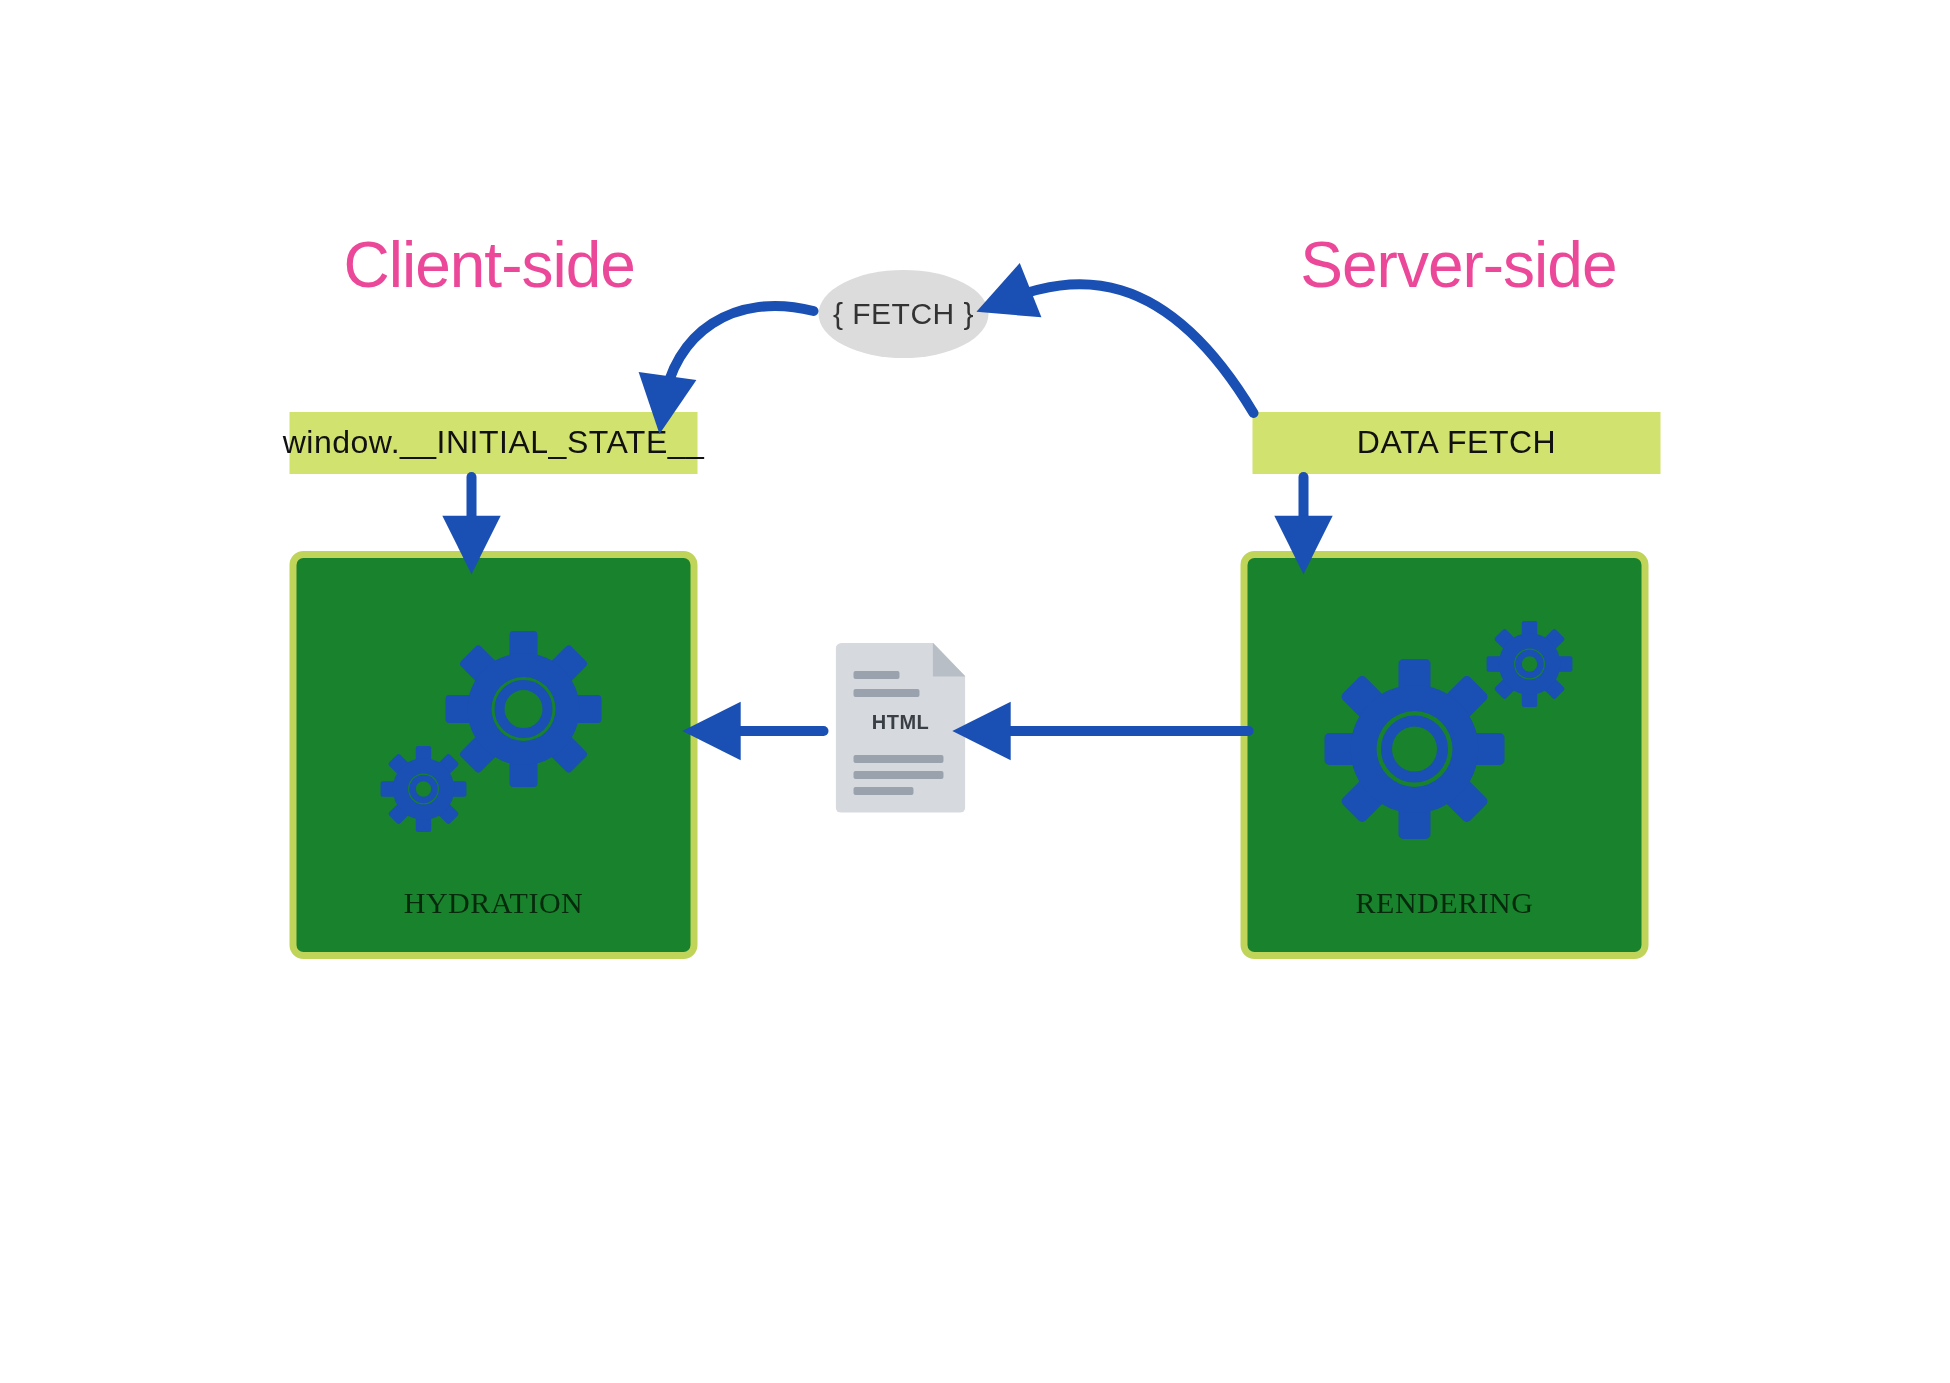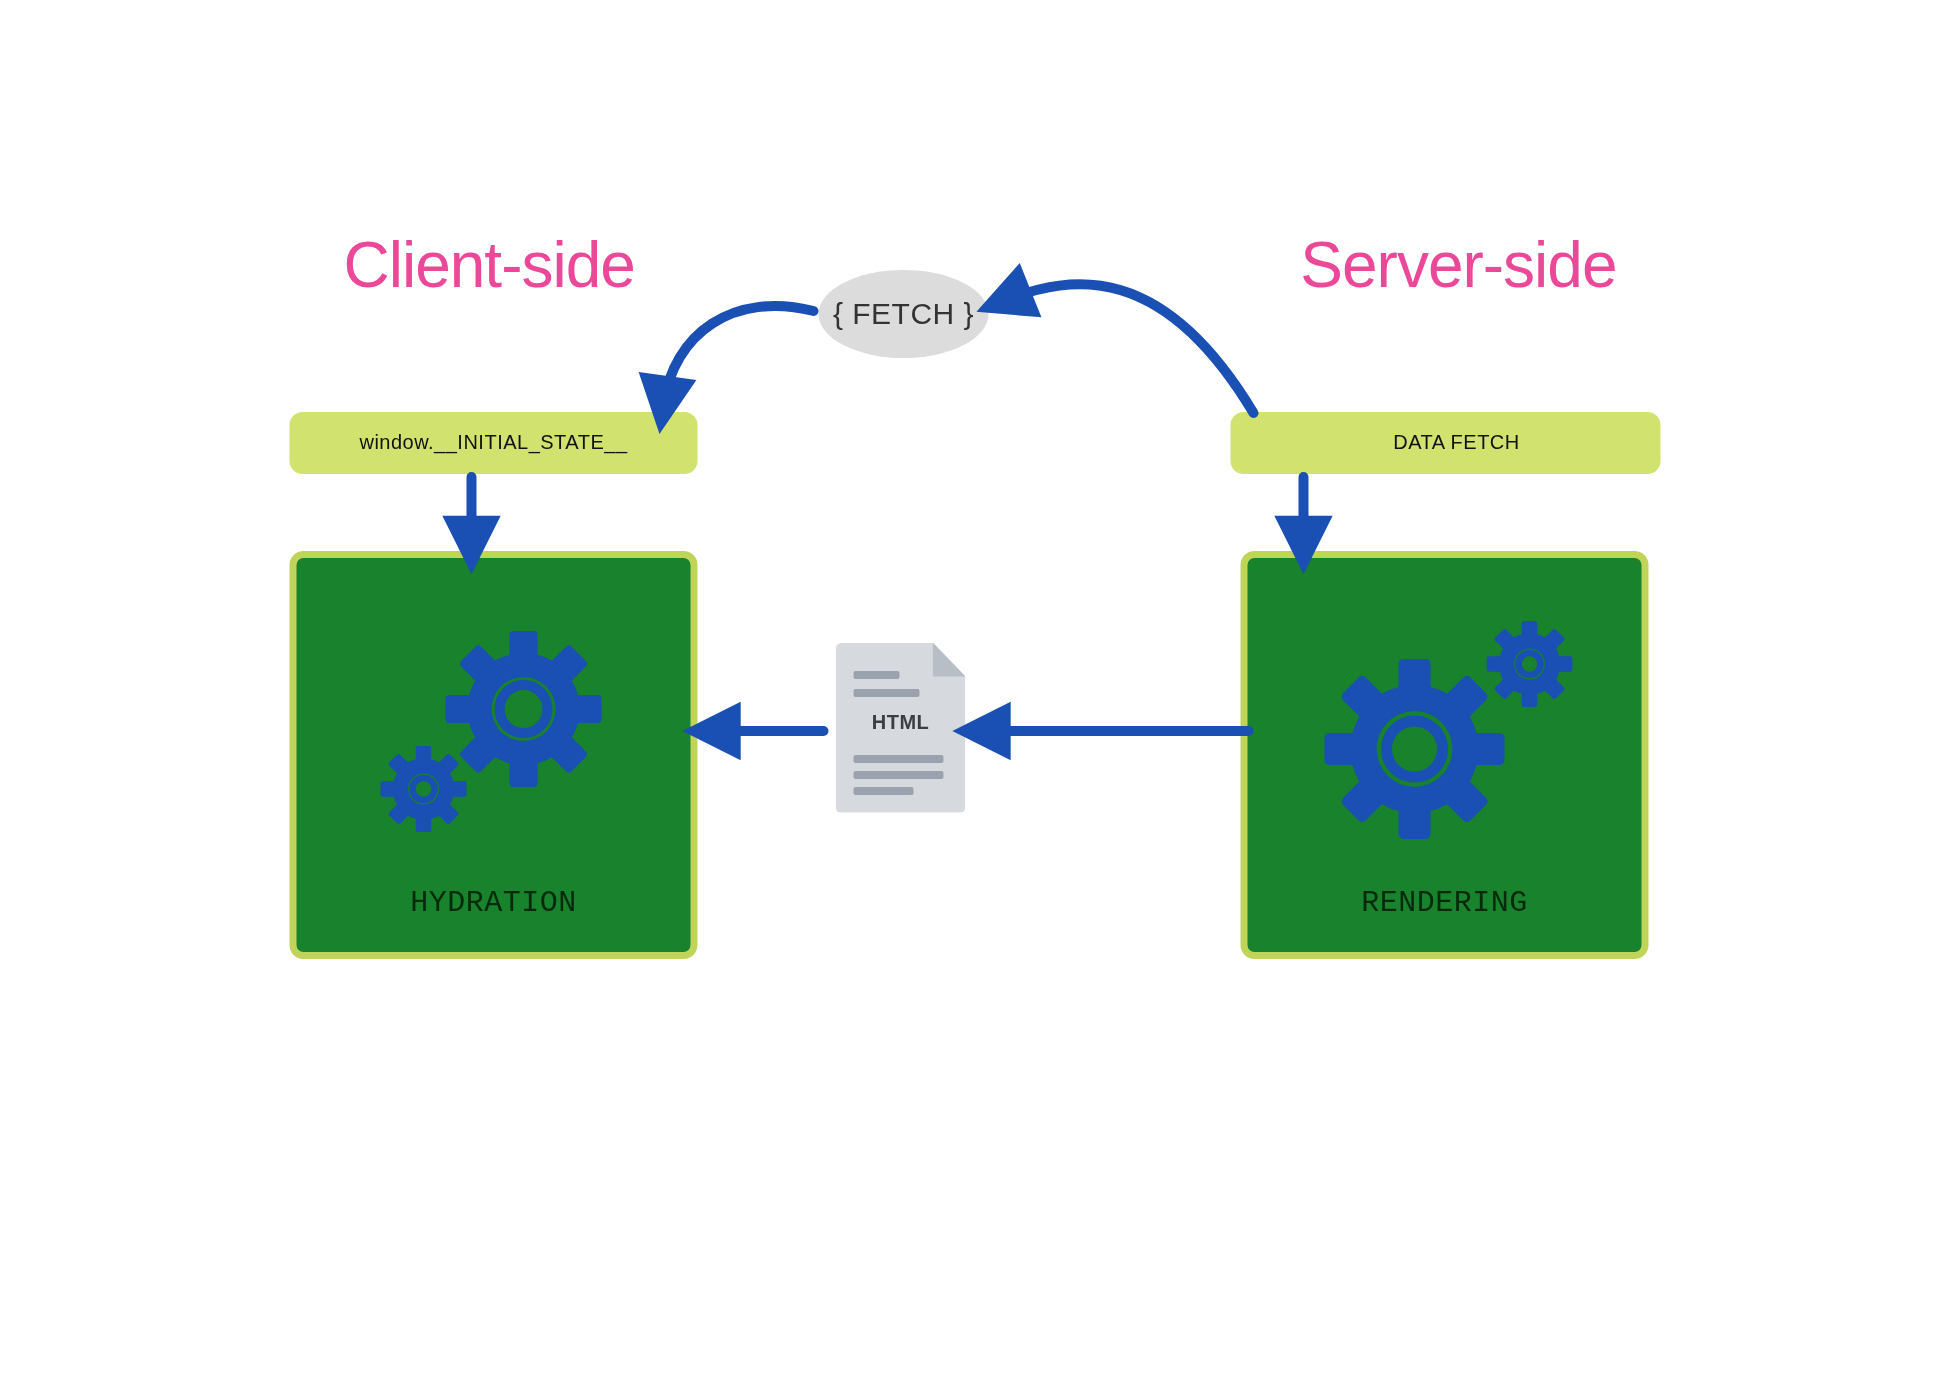--- a/index.html
+++ b/index.html
@@ -27,30 +27,29 @@
     color: #ec4899;
     letter-spacing: -1px;
   }
   .heading.left { left: 100px; top: 55px; }
   .heading.right { right: 90px; top: 55px; }
 
   .label-box {
     position: absolute;
     background: #d2e26f;
     color: #111;
-    font-size: 20px;
+    font-size: 32px;
     height: 62px;
     display: flex;
     align-items: center;
     justify-content: center;
     letter-spacing: 0.5px;
-    border-radius: 13px;
   }
   .label-box.left { left: 46px; top: 239px; width: 408px; font-family: Arial, sans-serif; }
-  .label-box.right { right: 46px; top: 239px; width: 408px; font-family: Arial, sans-serif; font-weight: 400; padding-left: 22px; }
+  .label-box.right { right: 46px; top: 239px; width: 408px; font-family: Arial, sans-serif; font-weight: 400; }
 
   .json-node {
     position: absolute;
     left: 575px;
     top: 97px;
     width: 170px;
     height: 88px;
     background: #dcdcdc;
     border-radius: 50%;
     display: flex;
@@ -75,21 +74,21 @@
   .big-box.right { right: 58px; }
   .big-box .caption {
     position: absolute;
     bottom: 32px;
     left: 0;
     right: 0;
     text-align: center;
     font-size: 30px;
     color: #072a0d;
     letter-spacing: 0.5px;
-    font-family: Liberation Mono, monospace;
+    font-family: Liberation Serif, serif;
   }
 
   .gear-wrap {
     position: absolute;
     left: 50%;
     top: 44%;
     transform: translate(-50%, -50%);
   }
 
   .html-file {

